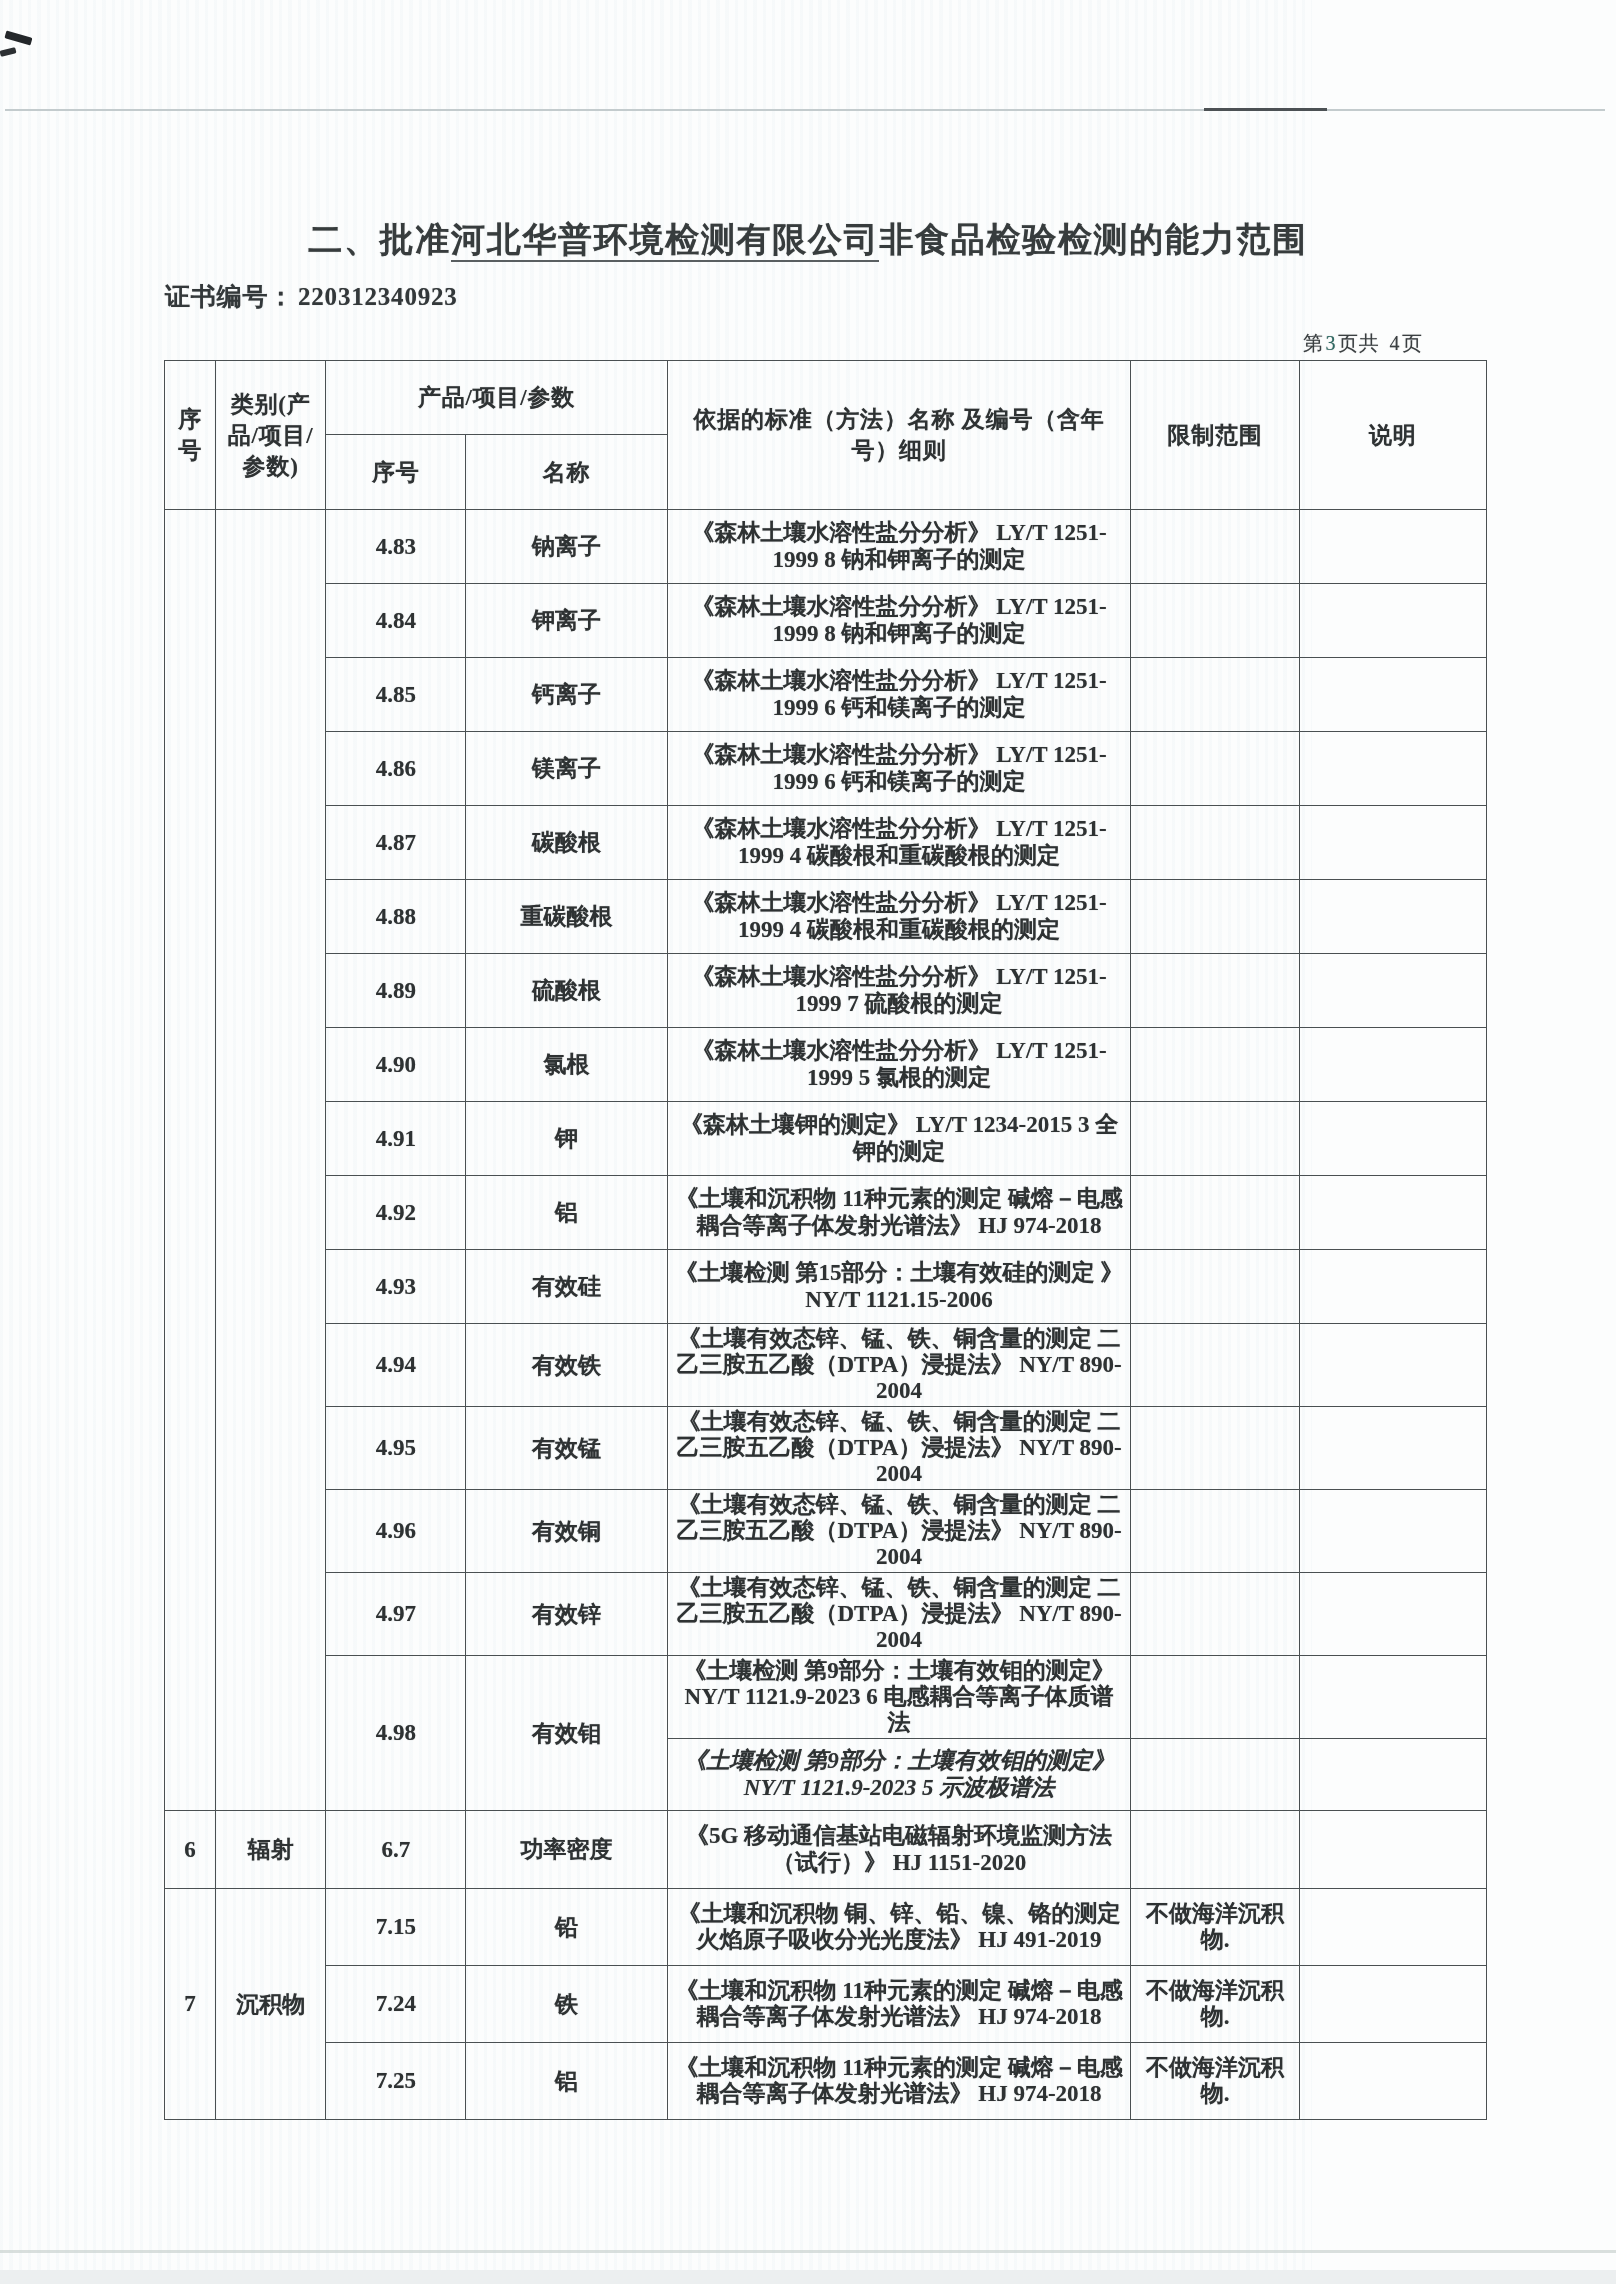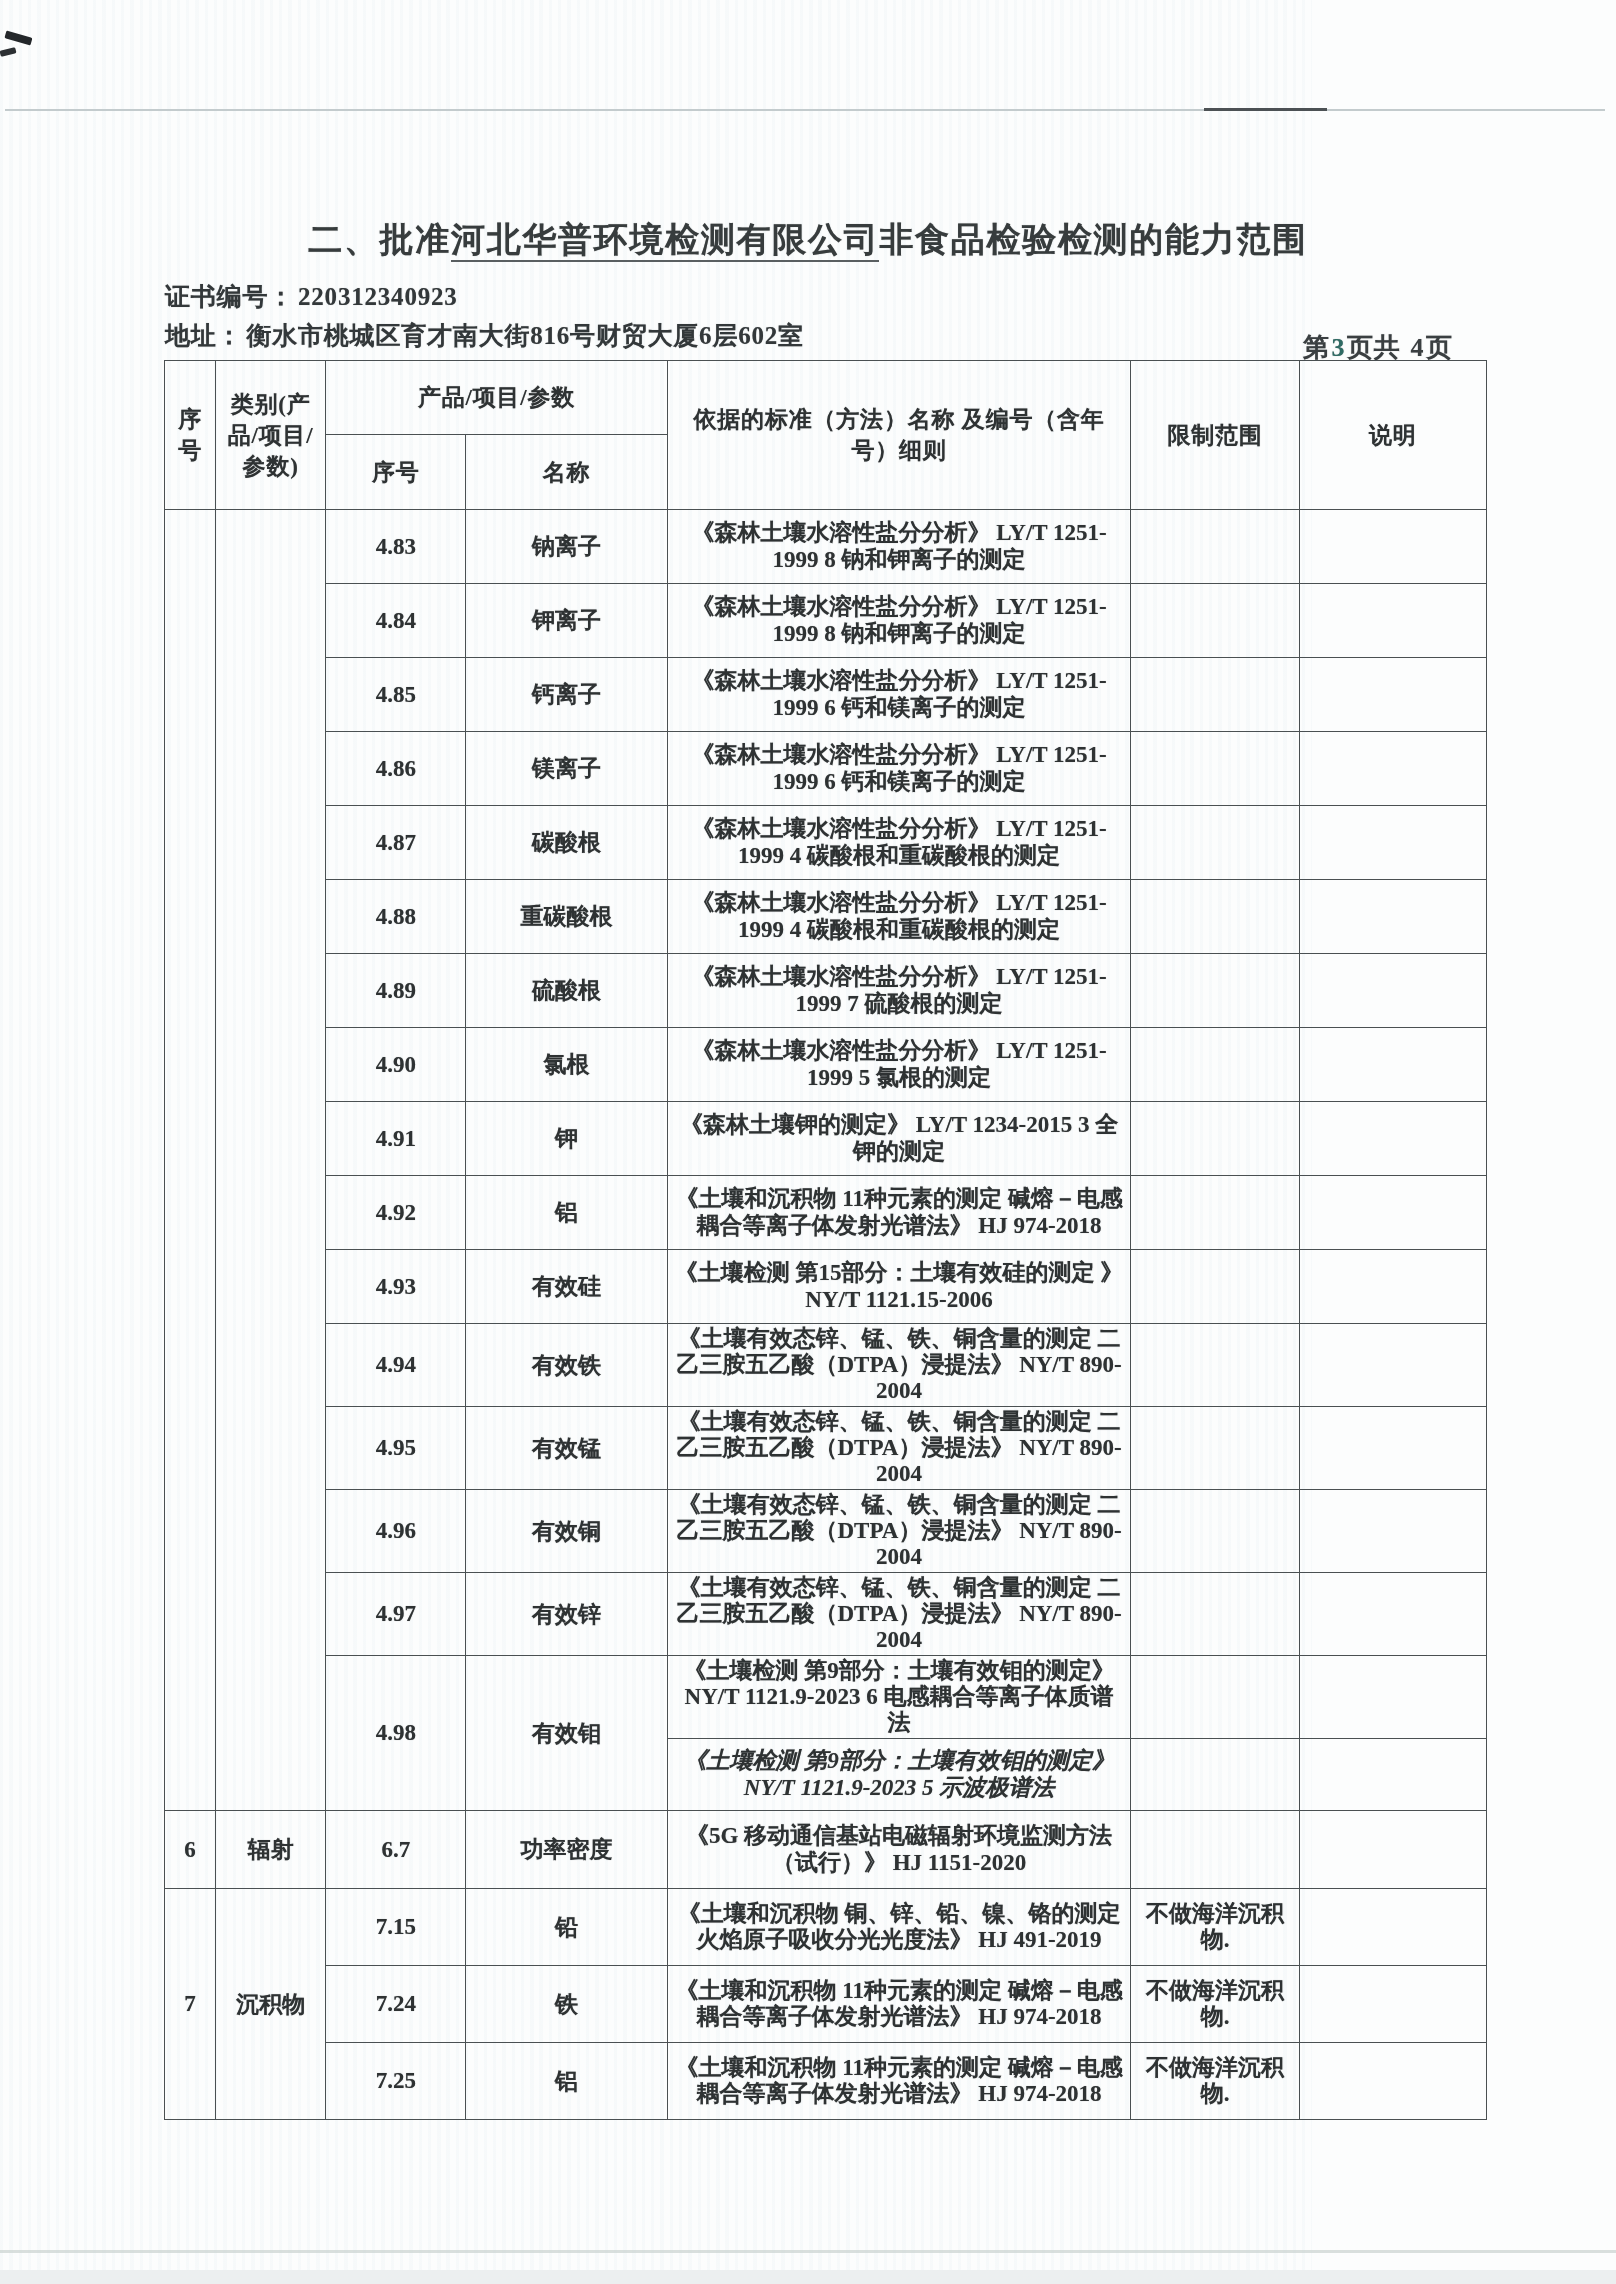--- a/index.html
+++ b/index.html
@@ -33,21 +33,21 @@
   }
   .doc-title .company{border-bottom:2.5px solid #5a5f61;padding-bottom:1.7px;}
 
   .meta-line{position:absolute;left:165px;font-size:25px;font-weight:700;color:#33383a;letter-spacing:0.8px;text-shadow:0 0 0.8px rgba(55,60,61,.5);}
   .cert-line{top:280px;}
   .addr-line{top:319px;}
   .meta-line .lbl{margin-right:4px;}
 
   .page-indicator{
     position:absolute;left:1303px;top:330px;width:194px;
-    font-size:26px;font-weight:700;color:#3a3f41;letter-spacing:0.8px;white-space:nowrap;
+    font-size:20px;font-weight:400;color:#3a3f41;letter-spacing:0.8px;white-space:nowrap;
     text-shadow:0 0 0.8px rgba(55,60,61,.5);
   }
   .page-indicator .pg-num{color:#2f6b64;margin:0 1.7px;}
   .page-indicator .pg-total{margin-left:10px;margin-right:1.7px;}
 
   table.cap{
     position:absolute;left:164px;top:360px;
     width:1323px;border-collapse:collapse;table-layout:fixed;
     font-size:23px;font-weight:700;color:#2e3233;
   }
@@ -77,21 +77,20 @@
 
   <div class="corner-mark-a"></div>
   <div class="corner-mark-b"></div>
   <div class="artifact-top-line"></div>
   <div class="artifact-top-dark"></div>
 
   <div class="doc-title"><span>二、批准</span><span class="company">河北华普环境检测有限公司</span><span>非食品检验检测的能力范围</span></div>
 
   <div class="meta-line cert-line"><span class="lbl">证书编号：</span><span>220312340923</span></div>
 
-  <div class="meta-line addr-line"><span class="lbl">地址：</span><span>衡水市桃城区育才南大街816号财贸大厦6层602室</span></div>
 
   <div class="page-indicator"><span>第</span><span class="pg-num">3</span><span>页共</span><span class="pg-total">4</span><span>页</span></div>
 
   <table class="cap">
     <colgroup>
       <col style="width:51px">
         <col style="width:110px">
         <col style="width:140px">
         <col style="width:201px">
         <col style="width:463px">

